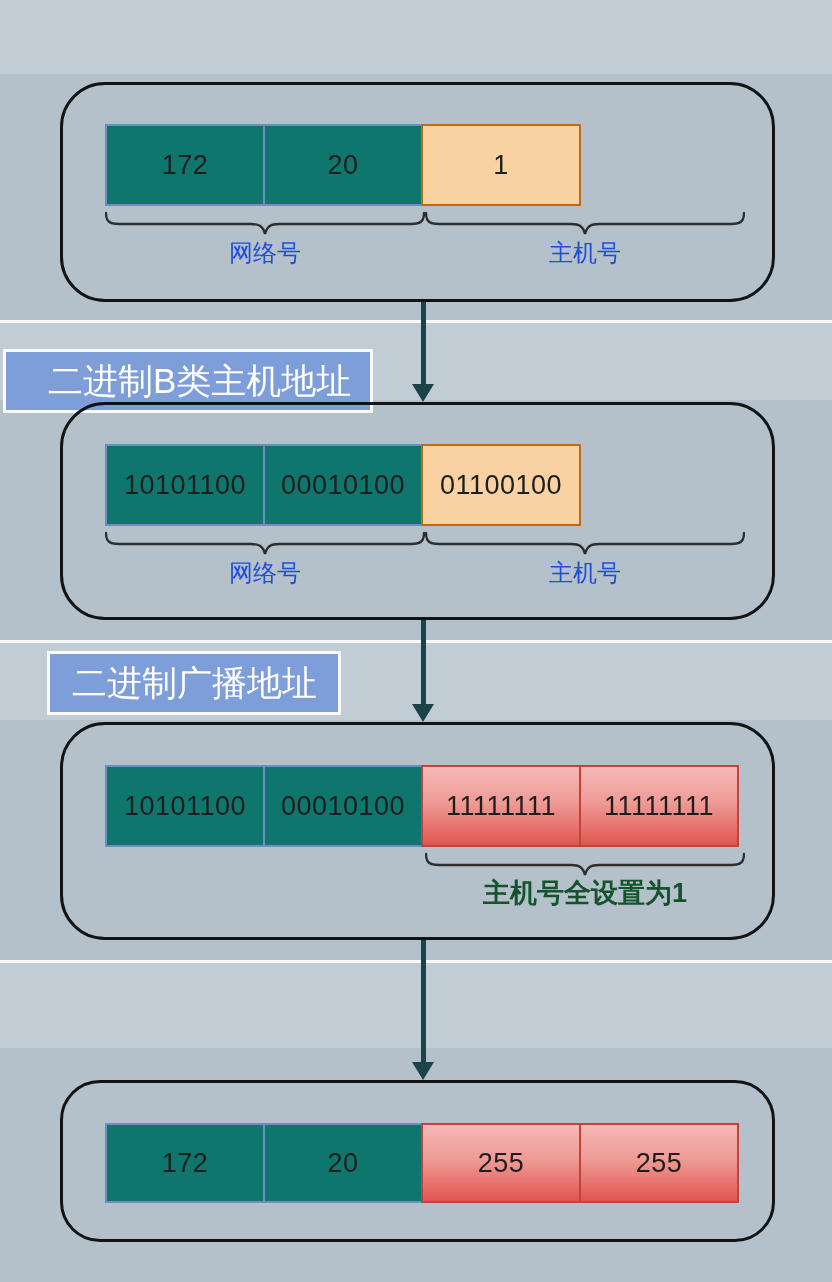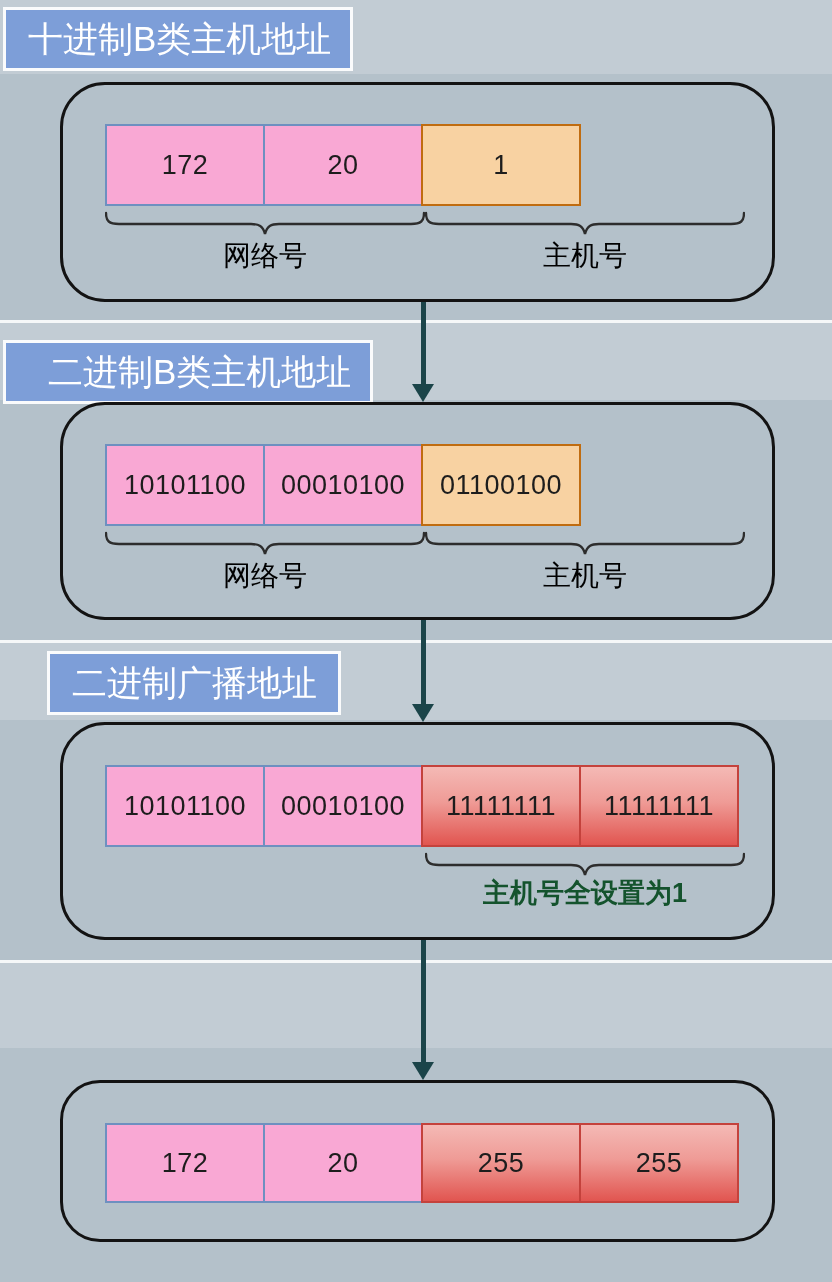--- a/index.html
+++ b/index.html
@@ -35,30 +35,30 @@
     box-sizing:border-box;
   }
 
   .cells{position:absolute;left:42px;display:flex;}
   .cell{
     flex:0 0 160px;height:82px;box-sizing:border-box;
     display:flex;align-items:center;justify-content:center;
     font-size:27px;color:#1d1d1d;letter-spacing:0.5px;
   }
   .cell + .cell{margin-left:-2px;}
-  .c-blue{background:#f9a8d4;border:2px solid #6e90c0;}
+  .c-blue{background:#0f766e;border:2px solid #6e90c0;}
   .c-orange{background:#f8d2a2;border:2px solid #c06c10;}
   .c-red{background:linear-gradient(to bottom,#f4b9b5 0%,#ef9b96 45%,#e15550 100%);border:2px solid #c4423c;}
 
   .brace{position:absolute;width:320px;height:24px;}
   .brace path{stroke:#2d2d2d;stroke-width:2.4;fill:none;stroke-linecap:round;}
 
   .brace-label{
     position:absolute;width:320px;text-align:center;
-    font-size:28px;color:#000000;
+    font-size:24px;color:#1d4ed8;
   }
   .brace-label.highlight{color:#14532d;font-weight:bold;font-size:27px;}
 
   
   .arrow{position:absolute;width:24px;}
   .arrow .shaft{position:absolute;left:10px;top:0;width:4.5px;background:#1b4449;}
   .arrow .head{
     position:absolute;left:1px;bottom:0;width:0;height:0;
     border-left:11px solid transparent;border-right:11px solid transparent;
     border-top:18px solid #1b4449;
@@ -71,21 +71,20 @@
 
   <div class="band" style="top:0;height:74px;"></div>
   <div class="band" style="top:323px;height:77px;"></div>
   <div class="band" style="top:643px;height:77px;"></div>
   <div class="band" style="top:963px;height:85px;"></div>
 
   <div class="sep" style="top:320px;"></div>
   <div class="sep" style="top:640px;"></div>
   <div class="sep" style="top:960px;"></div>
 
-  <div class="title t-wide" style="top:7px;">十进制B类主机地址</div>
 
   <div class="box" style="top:82px;height:220px;">
     <div class="cells" style="top:39px;">
       <div class="cell c-blue">172</div>
       <div class="cell c-blue">20</div>
       <div class="cell c-orange">1</div>
     </div>
     <svg class="brace" style="left:42px;top:126px;" viewBox="0 0 320 24" preserveAspectRatio="none">
       <path d="M 1 2 C 1 10 4 13 14 13 L 146 13 C 154 13 158 15 160 23 C 162 15 166 13 174 13 L 306 13 C 316 13 319 10 319 2"></path>
     </svg>
@@ -94,21 +93,21 @@
     </svg>
     <div class="brace-label" style="left:42px;top:152px;">网络号</div>
     <div class="brace-label" style="left:362px;top:152px;">主机号</div>
   </div>
 
   <div class="arrow" style="left:411px;top:302px;height:100px;">
     <div class="shaft" style="height:84px;"></div>
       <div class="head"></div>
   </div>
 
-  <div class="title t-wide" style="top:340px;padding-left:42px;">二进制B类主机地址</div>
+  <div class="title t-wide" style="top:349px;padding-left:42px;">二进制B类主机地址</div>
 
   <div class="box" style="top:402px;height:218px;">
     <div class="cells" style="top:39px;">
       <div class="cell c-blue">10101100</div>
       <div class="cell c-blue">00010100</div>
       <div class="cell c-orange">01100100</div>
     </div>
     <svg class="brace" style="left:42px;top:126px;" viewBox="0 0 320 24" preserveAspectRatio="none">
       <path d="M 1 2 C 1 10 4 13 14 13 L 146 13 C 154 13 158 15 160 23 C 162 15 166 13 174 13 L 306 13 C 316 13 319 10 319 2"></path>
     </svg>

